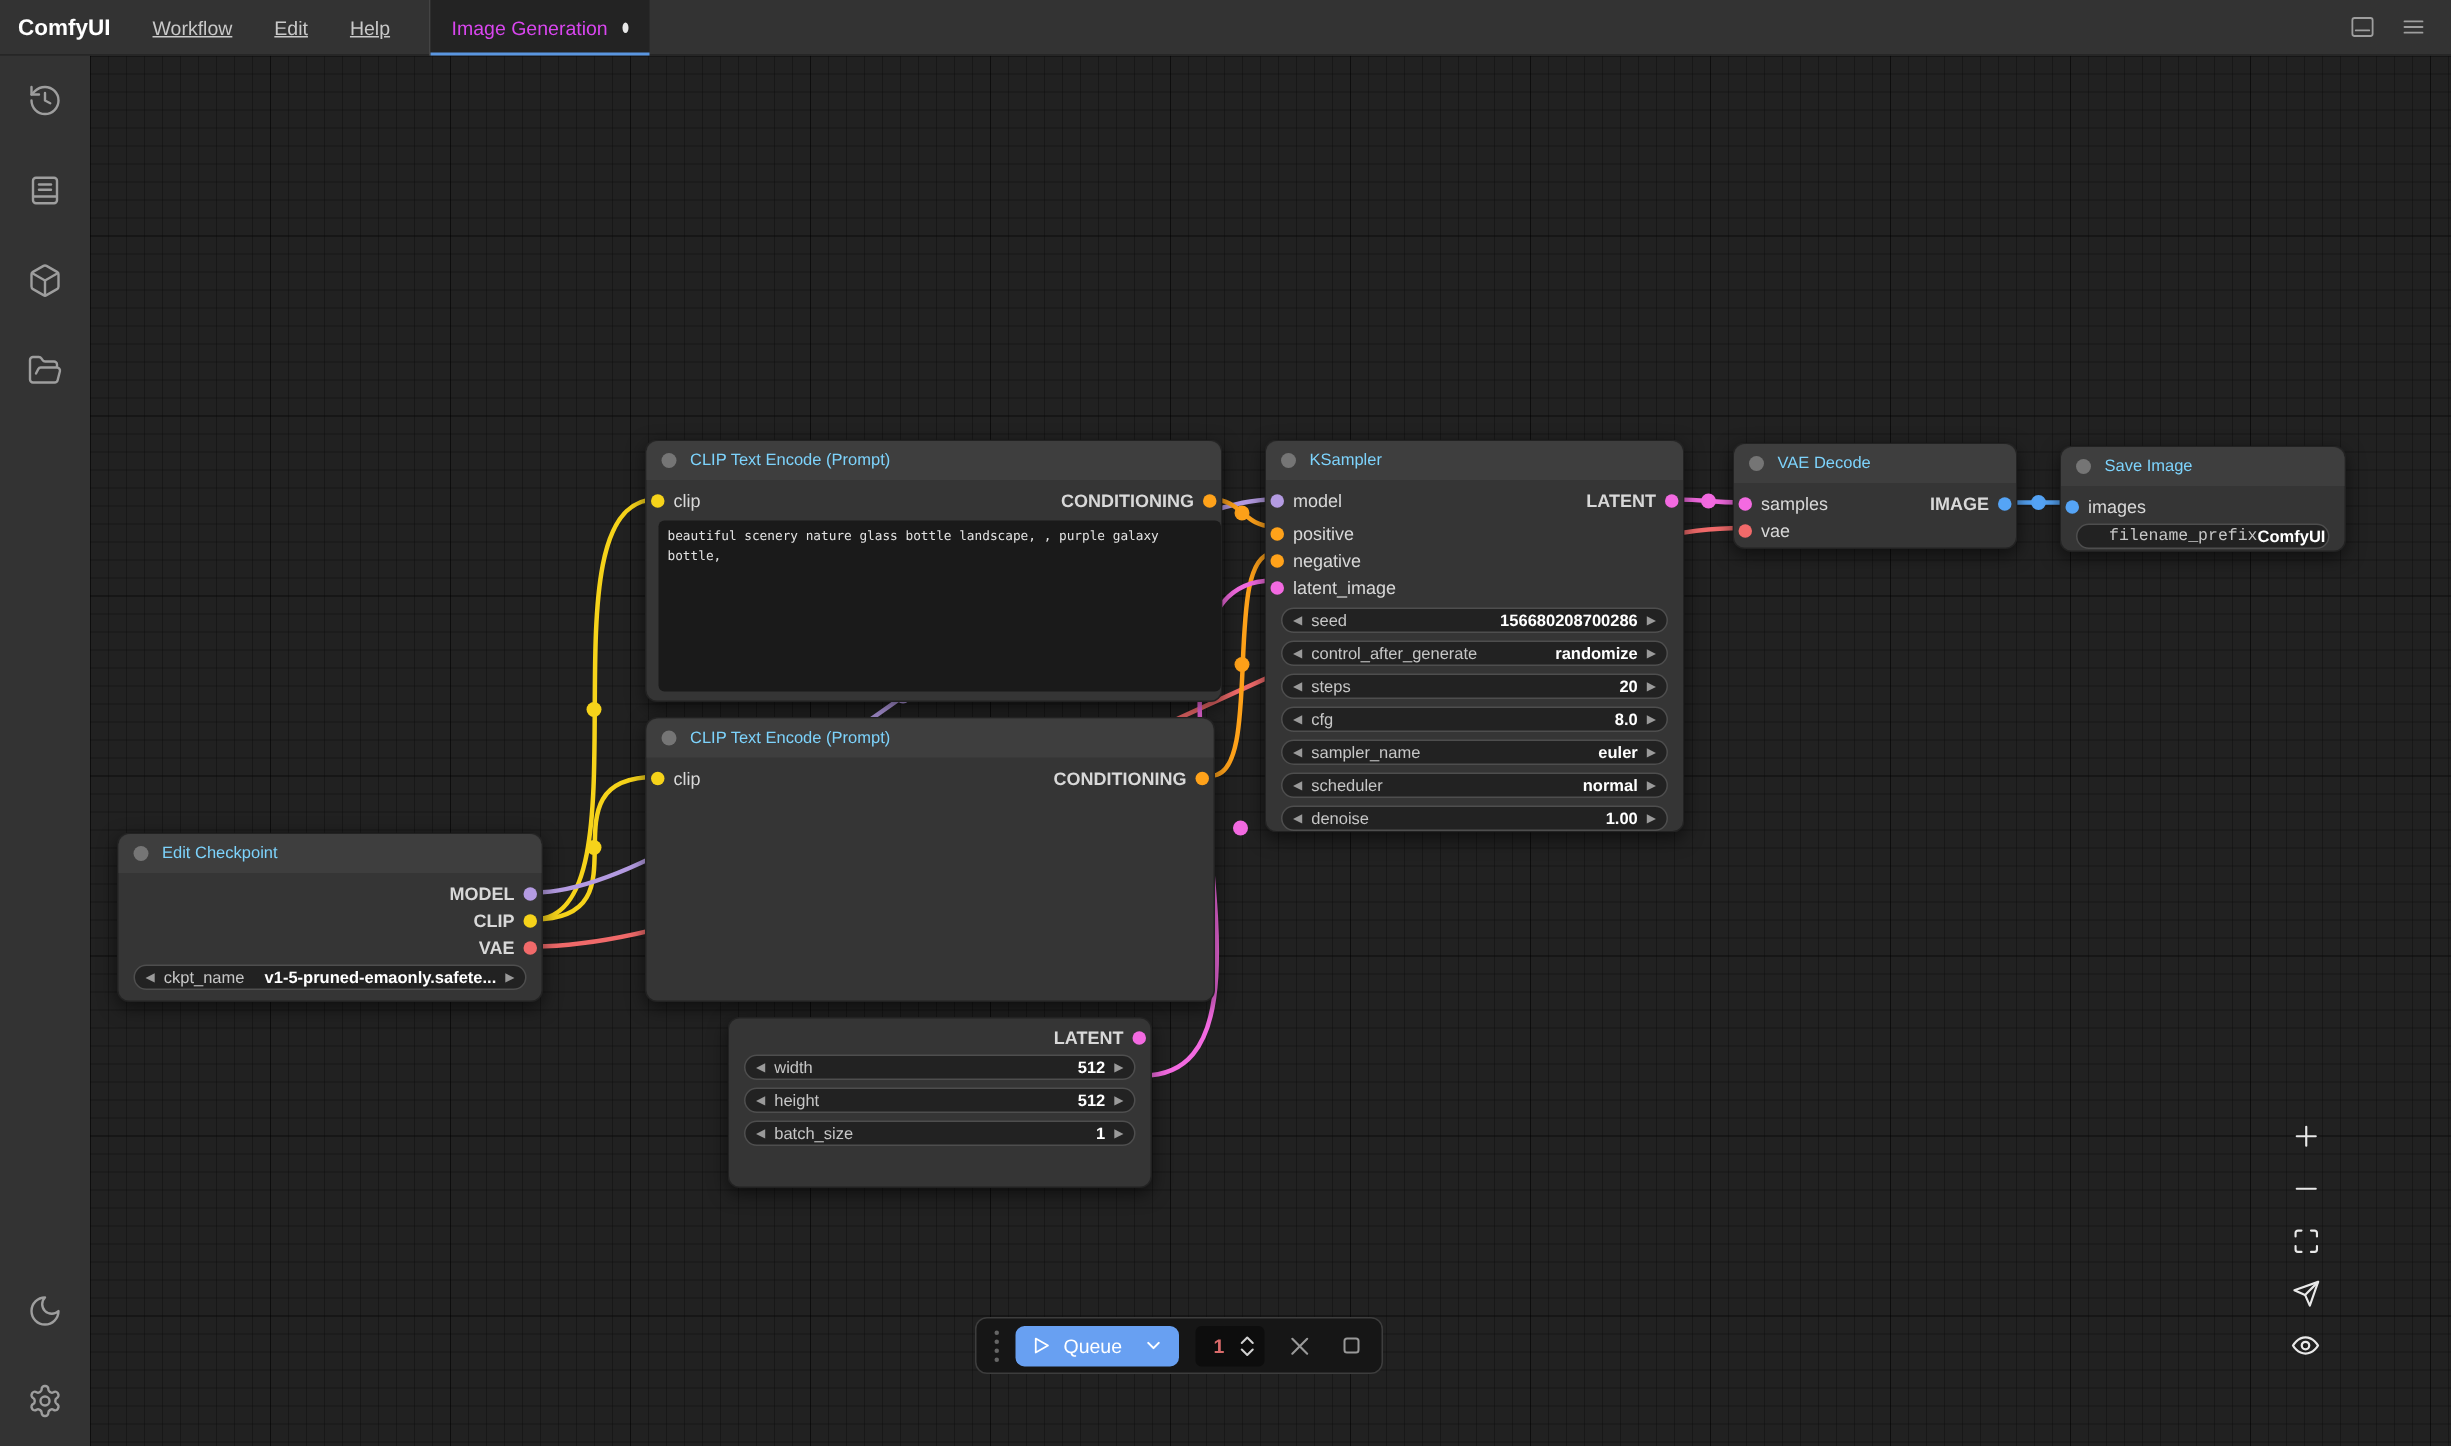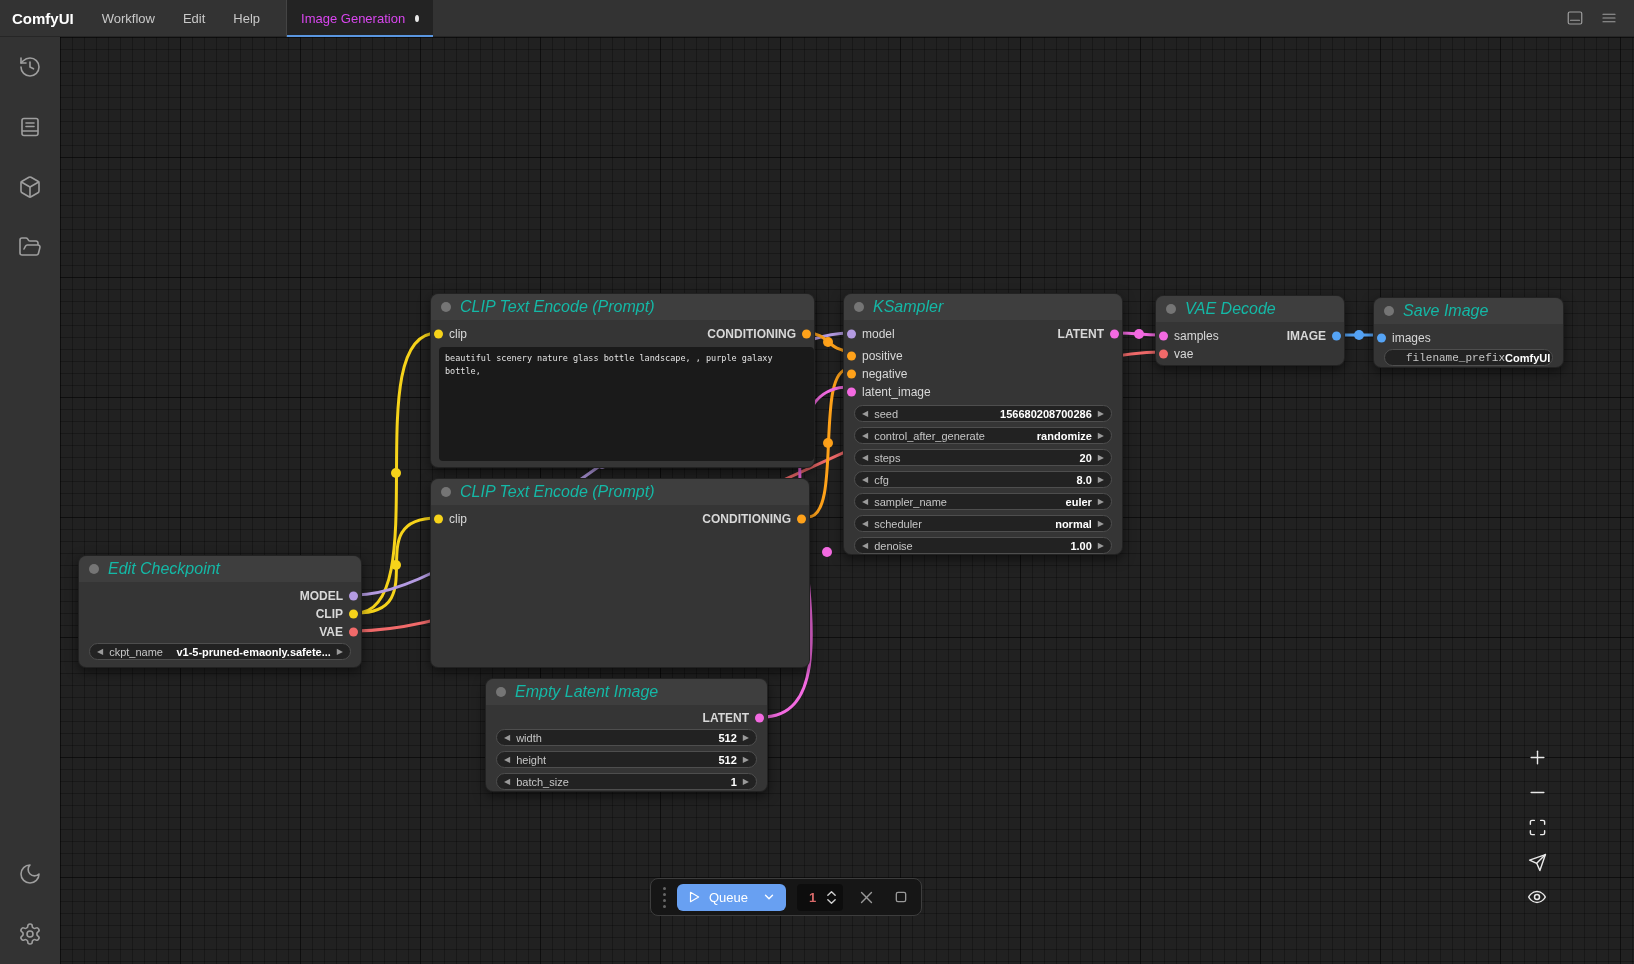--- a/index.html
+++ b/index.html
@@ -5,21 +5,21 @@
   * { margin:0; padding:0; box-sizing:border-box; }
   html,body { width:1634px; height:964px; overflow:hidden; background:#202020;
     font-family:"Liberation Sans", sans-serif; }
 
   
   .menubar { position:absolute; left:0; top:0; width:1634px; height:37px;
     background:#333333; display:flex; align-items:center; z-index:10;
     border-bottom:1px solid #262626; }
   .logo { color:#ffffff; font-weight:bold; font-size:15px; padding:0 14px 0 12px; }
   .menu-item { color:#c9c9c9; font-size:13px; padding:0 14px; height:37px;
-    display:flex; align-items:center; cursor:default; }
+    display:flex; align-items:center; cursor:default;text-decoration:underline; }
   .menu-sep { width:1px; height:37px; background:#444; margin-left:12px; }
   .workflow-tab { height:37px; width:146px; background:#232323; display:flex;
     align-items:center; gap:10px; padding:0 14px; position:relative; }
   .workflow-tab .underline { position:absolute; left:0; bottom:0; width:100%;
     height:2px; }
   .tab-label { color:#d946ef; font-size:13px; white-space:nowrap; }
   .tab-dot { width:7px; height:7px; border-radius:50%; background:#e8e8e8; margin-left:auto; }
   .menubar-right { margin-left:auto; display:flex; align-items:center; gap:16px;
     padding-right:16px; }
   .menubar-right svg { display:block; }
@@ -47,21 +47,21 @@
   .wires { position:absolute; left:0; top:0; width:1634px; height:964px;
     z-index:1; pointer-events:none; }
   .wires path { fill:none; stroke-width:3; stroke-linecap:round; }
 
   
   .node { position:absolute; background:#353535; border-radius:8px; z-index:2;
     box-shadow:0 4px 12px rgba(0,0,0,0.55); border:1px solid rgba(0,0,0,0.35); }
   .node-header { height:26px; background:#3e3e3e; border-radius:8px 8px 0 0;
     display:flex; align-items:center; padding:0 10px; gap:9px; }
   .collapse-dot { width:10px; height:10px; border-radius:50%; flex:0 0 auto; }
-  .node-title { color:#14b8a6; font-size:16px; white-space:nowrap;font-style:italic; }
+  .node-title { color:#7dd3fc; font-size:11px; white-space:nowrap; }
   .slot-row { position:relative; height:18px; margin-top:5px; display:flex;
     align-items:center; }
   .slot-dot { position:absolute; width:9px; height:9px; border-radius:50%;
     top:50%; transform:translateY(-50%); }
   .in-dot { left:3px; }
   .out-dot { right:3px; }
   .in-label { color:#d8d8d8; font-size:12px; padding-left:18px; }
   .out-label { color:#d8d8d8; font-size:12px; font-weight:bold; margin-left:auto;
     padding-right:18px; }
   .widget { height:17px; margin:0 10px 5px 10px; background:#222222;
@@ -251,24 +251,20 @@
   </div>
   <div class="slot-row">
     <span class="slot-dot in-dot" style="background: rgb(246, 211, 26);"></span>
     <span class="in-label">clip</span>
     <span class="out-label">CONDITIONING</span>
     <span class="slot-dot out-dot" style="background: rgb(255, 162, 26);"></span>
   </div>
 </div>
 
 <div class="node" style="left:485px; top:678px; width:283px; height:114px">
-  <div class="node-header">
-    <span class="collapse-dot" style="background: rgb(117, 117, 117);"></span>
-    <span class="node-title">Empty Latent Image</span>
-  </div>
   <div class="slot-row" style="margin-top:4px">
     <span class="out-label">LATENT</span>
     <span class="slot-dot out-dot" style="background: rgb(243, 106, 225);"></span>
   </div>
   <div class="widget" style="margin-top:2px">
     <span class="arrow">◀</span>
     <span class="wlabel">width</span>
     <span class="wvalue">512</span>
     <span class="arrow">▶</span>
   </div>

